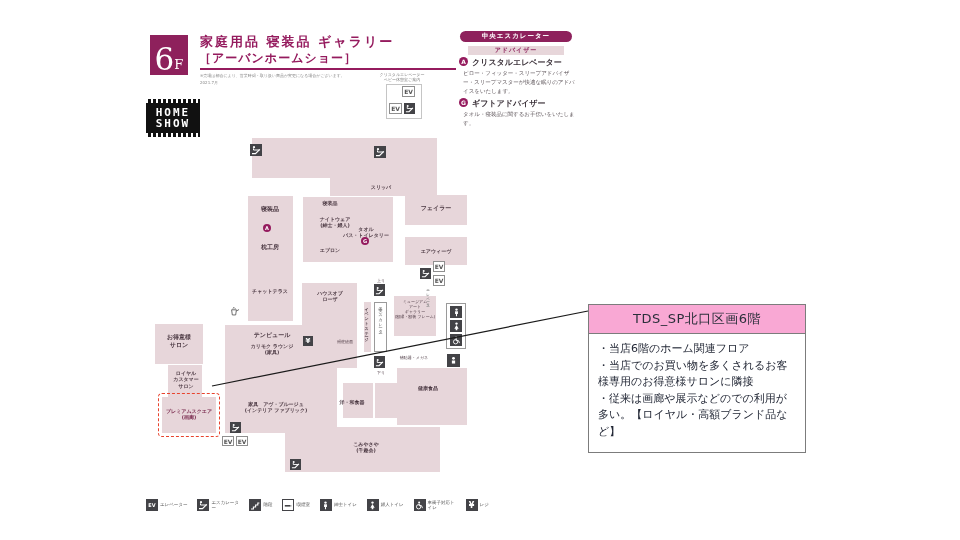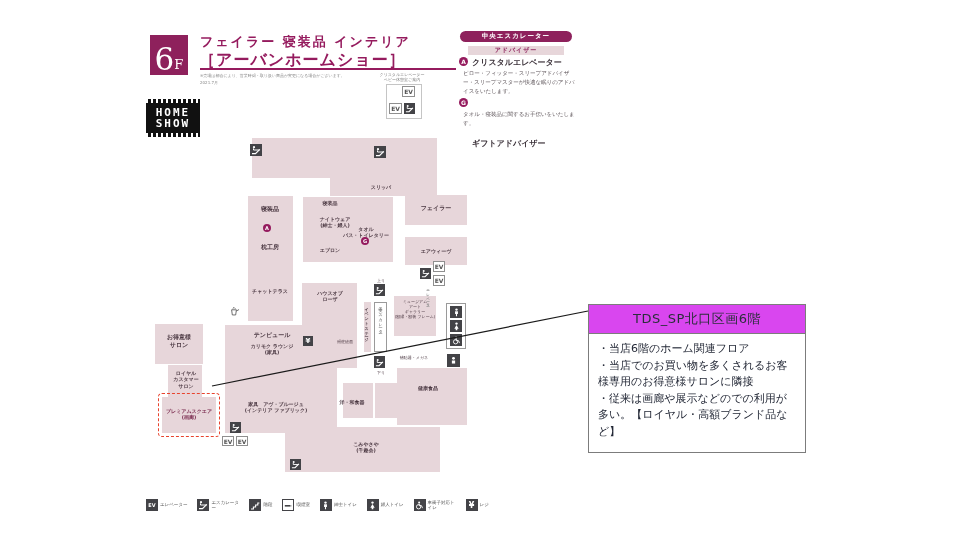--- a/index.html
+++ b/index.html
@@ -19,21 +19,21 @@
          display:flex;align-items:center;justify-content:center;font-size:6px;box-sizing:border-box;}
   .badge{position:absolute;width:9px;height:9px;border-radius:50%;background:#951b5e;color:#fff;
          font-size:6px;font-weight:bold;display:flex;align-items:center;justify-content:center;}
   .svgline{position:absolute;left:0;top:0;pointer-events:none;}
   
   .floor-tile{position:absolute;left:150px;top:35px;width:38px;height:40px;background:#8e215c;
               color:#fff;display:flex;align-items:flex-end;justify-content:center;padding-bottom:3px;box-sizing:border-box;}
   .floor-big{font-family:"DejaVu Serif","Liberation Serif",serif;font-size:31px;line-height:.85;}
   .floor-small{font-family:"DejaVu Serif","Liberation Serif",serif;font-size:13px;}
   .h-title{position:absolute;left:200px;top:33px;font-size:13px;font-weight:bold;color:#951b5e;letter-spacing:2px;}
-  .h-sub{position:absolute;left:199px;top:50px;font-size:16px;font-weight:bold;color:#951b5e;letter-spacing:1px;}
+  .h-sub{position:absolute;left:199px;top:50px;font-size:12px;font-weight:bold;color:#951b5e;letter-spacing:1px;}
   .h-rule{position:absolute;left:200px;top:68px;width:256px;height:2px;background:#951b5e;}
   .h-note{position:absolute;left:200px;top:73px;font-size:4px;color:#888;}
   .h-date{position:absolute;left:200px;top:80px;font-size:4px;color:#888;}
   .logo{position:absolute;left:146px;top:99px;width:54px;height:38px;background:#111;color:#fff;
         display:flex;flex-direction:column;align-items:center;justify-content:center;line-height:1;}
   .logo:before,.logo:after{content:"";display:block;position:absolute;left:0;right:0;height:4px;
         background:repeating-linear-gradient(90deg,#fff 0 2px,#111 2px 5px);}
   .logo:before{top:0;} .logo:after{bottom:0;}
   .logo span{font-size:11px;font-weight:bold;letter-spacing:2px;font-family:"DejaVu Sans Mono","Liberation Mono",monospace;}
   
@@ -43,50 +43,50 @@
             font-size:6px;font-weight:bold;display:flex;align-items:center;justify-content:center;letter-spacing:1px;}
   .svc-title{position:absolute;font-size:8px;font-weight:bold;color:#3a3038;}
   .svc-body{position:absolute;font-size:5.5px;color:#5a5156;line-height:1.65;width:114px;white-space:pre-line;}
   
   .legend{position:absolute;left:146px;top:499px;display:flex;gap:10px;align-items:center;}
   .legend .item{display:flex;align-items:center;gap:2px;}
   .legend .label{font-size:4.5px;color:#555;line-height:1.2;max-width:28px;}
   .legend .licon{width:12px;height:12px;flex:0 0 auto;}
   
   .anno{position:absolute;left:588px;top:304px;width:218px;border:1px solid #7c7c7c;background:#fff;box-sizing:border-box;}
-  .anno-head{height:28px;background:#d946ef;border-bottom:1px solid #7c7c7c;display:flex;align-items:center;justify-content:center;
+  .anno-head{height:28px;background:#f9a8d4;border-bottom:1px solid #7c7c7c;display:flex;align-items:center;justify-content:center;
              font-size:13px;color:#2a2f3a;letter-spacing:.5px;}
   .anno-body{padding:7px 9px 12px 9px;font-size:11px;color:#232836;line-height:1.5;white-space:pre-line;}
 </style>
 </head>
 <body>
 
 <div id="canvas">
 
   <div class="floor-tile">
     <span class="floor-big">6</span>
       <span class="floor-small">F</span>
   </div>
-  <div class="h-title">フェイラー 寝装品 インテリア</div>
+  <div class="h-title">家庭用品 寝装品 ギャラリー</div>
   <div class="h-sub">［アーバンホームショー］</div>
   <div class="h-rule"></div>
   <div class="h-note">※売場は都合により、営業時間・取り扱い商品が変更になる場合がございます。</div>
   <div class="h-date">2021.7月</div>
   <div class="logo">
     <span>HOME</span>
     <span>SHOW</span>
   </div>
 
   <div class="svc-pill">中央エスカレーター</div>
   <div class="svc-band">アドバイザー</div>
   <div class="badge" style="left:459px;top:57px;">A</div>
   <div class="svc-title" style="left:472px;top:57px;">クリスタルエレベーター</div>
   <div class="svc-body" style="left:463px;top:69px;">ピロー・フィッター・スリープアドバイザー・スリープマスターが快適な眠りのアドバイスをいたします。</div>
   <div class="badge" style="left:459px;top:98px;">G</div>
-  <div class="svc-title" style="left:472px;top:98px;margin-top:40px;">ギフトアドバイザー</div>
+  <div class="svc-title" style="left:472px;top:98px;">ギフトアドバイザー</div>
   <div class="svc-body" style="left:463px;top:110px;">タオル・寝装品に関するお手伝いをいたします。</div>
 
   <div class="zone" style="left:252px;top:138px;width:185px;height:40px;"></div>
   <div class="zone" style="left:330px;top:178px;width:107px;height:18px;"></div>
   <div class="zone" style="left:248px;top:196px;width:45px;height:125px;"></div>
   <div class="zone" style="left:303px;top:197px;width:90px;height:65px;"></div>
   <div class="zone" style="left:405px;top:195px;width:62px;height:30px;"></div>
   <div class="zone" style="left:405px;top:237px;width:62px;height:28px;"></div>
   <div class="zone" style="left:302px;top:283px;width:55px;height:85px;"></div>
   <div class="zone" style="left:364px;top:302px;width:7px;height:50px;"></div>

